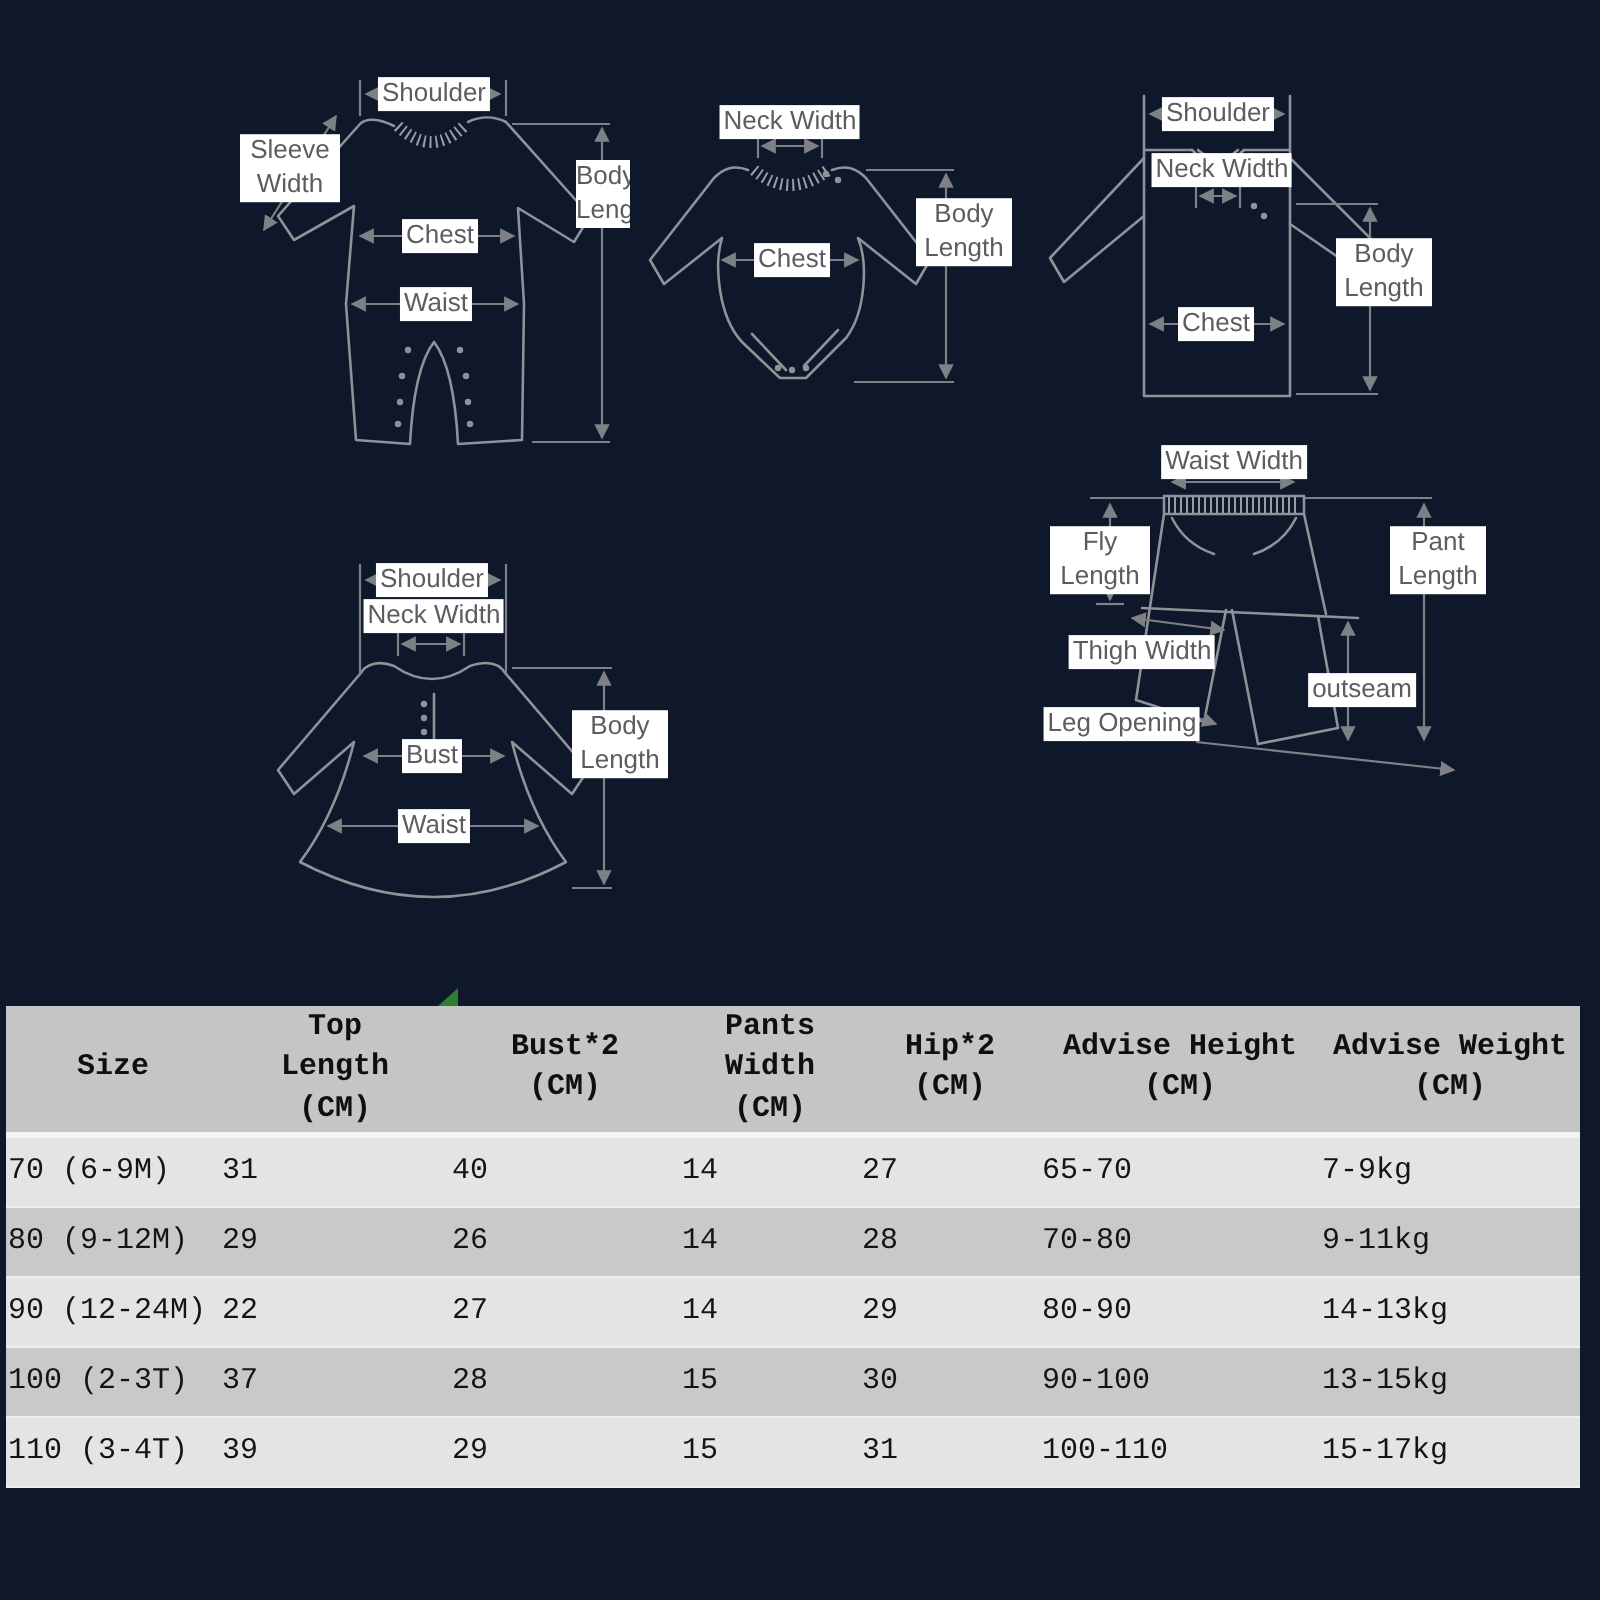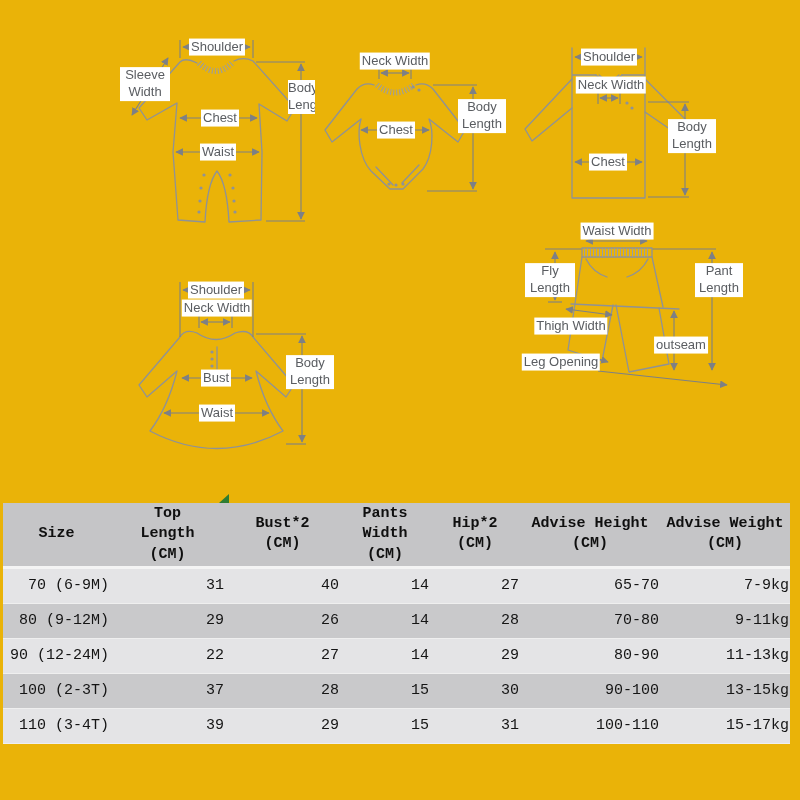--- a/index.html
+++ b/index.html
@@ -1,34 +1,34 @@
 <!DOCTYPE html>
 <html><head>
 <meta charset="utf-8">
 <style>
   html,body{margin:0;padding:0;background:#fff;}
-  #canvas{position:relative;width:800px;height:800px;background:#eab308;overflow:hidden;
+  #canvas{position:relative;width:800px;height:800px;background:#0f172a;overflow:hidden;
           font-family:"Liberation Sans",sans-serif;}
   svg{position:absolute;left:0;top:0;}
   .g{fill:none;stroke:#8f9296;stroke-width:1.3;stroke-linejoin:round;stroke-linecap:round;}
   .d{fill:none;stroke:#7d8085;stroke-width:1.1;}
   .rib{fill:none;stroke:#9a9da1;stroke-width:6;stroke-dasharray:1 2;}
   .dot{fill:#8f9296;stroke:none;}
   .lb{position:absolute;transform:translate(-50%,-50%);font-size:13px;color:#5a5d61;
       background:#fff;text-align:center;line-height:1.3;padding:0 2px;white-space:nowrap;z-index:2;}
   .lb.wrap{white-space:normal;padding:0;}
   .lb.clip{transform:translate(0,-50%);overflow:hidden;text-align:left;height:34px;padding:0;}
   #green-mark{position:absolute;left:219px;top:494px;width:10px;height:9px;
       clip-path:polygon(0 100%,100% 0,100% 100%);z-index:1;}
   #size-table{position:absolute;left:3px;top:503px;width:787px;border-collapse:collapse;
       table-layout:fixed;font-family:"Liberation Mono",monospace;z-index:2;}
   #size-table thead th{font-size:15px;font-weight:bold;height:58px;vertical-align:middle;
       text-align:center;white-space:pre-line;line-height:1.35;color:#0f0f0f;
       border-bottom:3px solid #f4f4f4;}
-  #size-table tbody td{height:32px;font-size:15px;text-align:right;vertical-align:middle;
+  #size-table tbody td{height:32px;font-size:15px;text-align:left;vertical-align:middle;
       color:#141414;border-bottom:1px solid #efefef;}
 </style>
 </head>
 <body>
 
 <div id="canvas">
 
   <svg width="800" height="495" viewBox="0 0 800 495">
     <defs>
       <marker id="ah" viewBox="0 0 10 10" refX="9" refY="5" markerWidth="7" markerHeight="7" orient="auto-start-reverse">
@@ -232,21 +232,21 @@
         <td>70-80</td>
         <td>9-11kg</td>
       </tr>
       <tr style="background:#e4e4e6">
         <td>90 (12-24M)</td>
         <td>22</td>
         <td>27</td>
         <td>14</td>
         <td>29</td>
         <td>80-90</td>
-        <td>11-13kg</td>
+        <td>14-13kg</td>
       </tr>
       <tr style="background:#c9c9cb">
         <td>100 (2-3T)</td>
         <td>37</td>
         <td>28</td>
         <td>15</td>
         <td>30</td>
         <td>90-100</td>
         <td>13-15kg</td>
       </tr>

